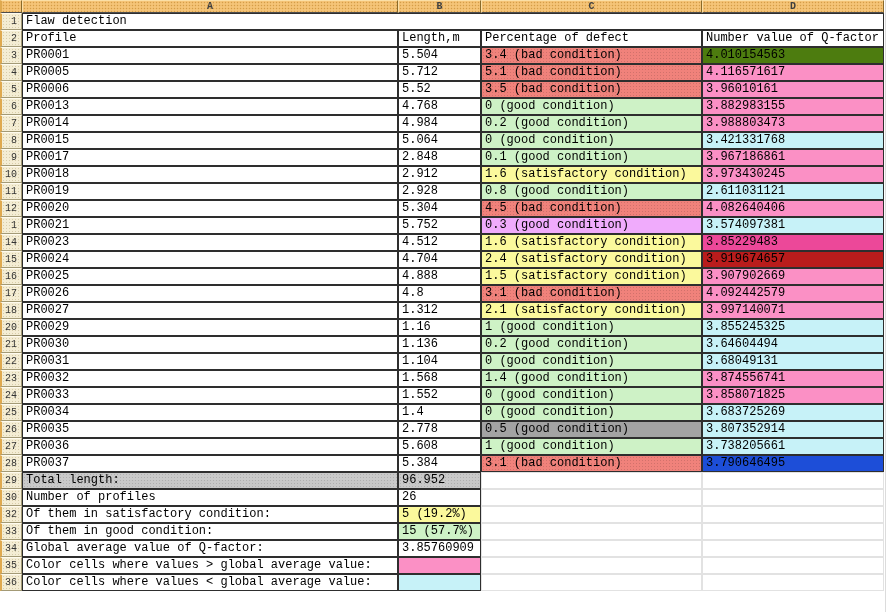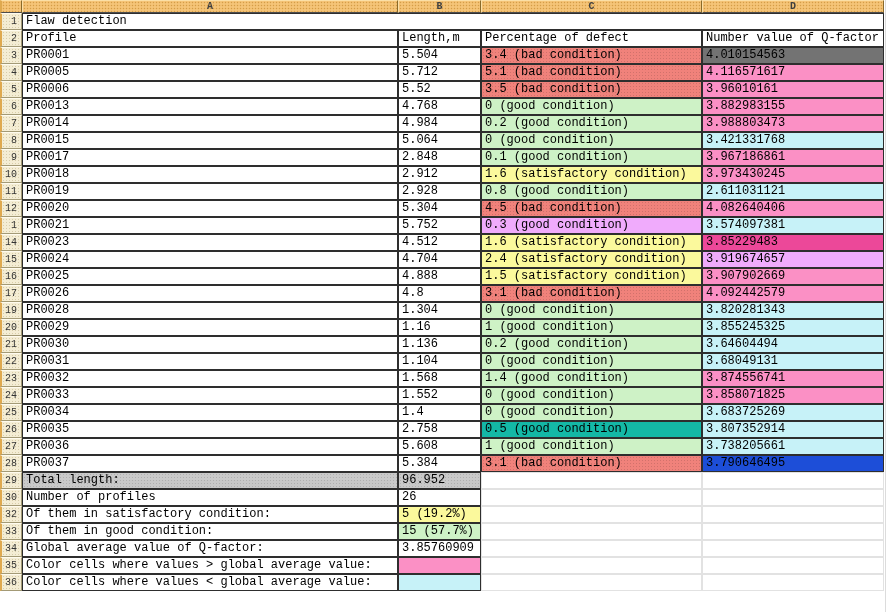--- a/index.html
+++ b/index.html
@@ -72,21 +72,21 @@
         <td class="cell">Percentage of defect</td>
         <td class="cell">Number value of Q-factor</td>
       </tr>
     </tbody>
     <tbody id="rows-host">
         <tr class="r">
           <td class="rownum">3</td>
           <td class="cell">PR0001</td>
           <td class="cell">5.504</td>
           <td class="cell dots" style="background-color:#F0827B">3.4 (bad condition)</td>
-          <td class="cell" style="background-color:#737373">4.010154563</td>
+          <td class="cell" style="background-color:#4d7c0f">4.010154563</td>
         </tr>
         <tr class="r">
           <td class="rownum">4</td>
           <td class="cell">PR0005</td>
           <td class="cell">5.712</td>
           <td class="cell dots" style="background-color:#F0827B">5.1 (bad condition)</td>
           <td class="cell" style="background-color:#FB90C5">4.116571617</td>
         </tr>
         <tr class="r">
           <td class="rownum">5</td>
@@ -156,42 +156,42 @@
           <td class="cell">PR0023</td>
           <td class="cell">4.512</td>
           <td class="cell" style="background-color:#FBF99C">1.6 (satisfactory condition)</td>
           <td class="cell" style="background-color:#ec4899">3.85229483</td>
         </tr>
         <tr class="r">
           <td class="rownum">15</td>
           <td class="cell">PR0024</td>
           <td class="cell">4.704</td>
           <td class="cell" style="background-color:#FBF99C">2.4 (satisfactory condition)</td>
-          <td class="cell" style="background-color:#f0abfc">3.919674657</td>
+          <td class="cell" style="background-color:#b91c1c">3.919674657</td>
         </tr>
         <tr class="r">
           <td class="rownum">16</td>
           <td class="cell">PR0025</td>
           <td class="cell">4.888</td>
           <td class="cell" style="background-color:#FBF99C">1.5 (satisfactory condition)</td>
           <td class="cell" style="background-color:#FB90C5">3.907902669</td>
         </tr>
         <tr class="r">
           <td class="rownum">17</td>
           <td class="cell">PR0026</td>
           <td class="cell">4.8</td>
           <td class="cell dots" style="background-color:#F0827B">3.1 (bad condition)</td>
           <td class="cell" style="background-color:#FB90C5">4.092442579</td>
         </tr>
         <tr class="r">
-          <td class="rownum">19</td>
-          <td class="cell">PR0028</td>
-          <td class="cell">1.304</td>
-          <td class="cell" style="background-color:#CEF2C6">0 (good condition)</td>
-          <td class="cell" style="background-color:#C7F2F8">3.820281343</td>
+          <td class="rownum">18</td>
+          <td class="cell">PR0027</td>
+          <td class="cell">1.312</td>
+          <td class="cell" style="background-color:#FBF99C">2.1 (satisfactory condition)</td>
+          <td class="cell" style="background-color:#FB90C5">3.997140071</td>
         </tr>
         <tr class="r">
           <td class="rownum">20</td>
           <td class="cell">PR0029</td>
           <td class="cell">1.16</td>
           <td class="cell" style="background-color:#CEF2C6">1 (good condition)</td>
           <td class="cell" style="background-color:#C7F2F8">3.855245325</td>
         </tr>
         <tr class="r">
           <td class="rownum">21</td>
@@ -224,22 +224,22 @@
         <tr class="r">
           <td class="rownum">25</td>
           <td class="cell">PR0034</td>
           <td class="cell">1.4</td>
           <td class="cell" style="background-color:#CEF2C6">0 (good condition)</td>
           <td class="cell" style="background-color:#C7F2F8">3.683725269</td>
         </tr>
         <tr class="r">
           <td class="rownum">26</td>
           <td class="cell">PR0035</td>
-          <td class="cell">2.758</td>
-          <td class="cell" style="background-color:#14b8a6">0.5 (good condition)</td>
+          <td class="cell">2.778</td>
+          <td class="cell" style="background-color:#a3a3a3">0.5 (good condition)</td>
           <td class="cell" style="background-color:#C7F2F8">3.807352914</td>
         </tr>
         <tr class="r">
           <td class="rownum">27</td>
           <td class="cell">PR0036</td>
           <td class="cell">5.608</td>
           <td class="cell" style="background-color:#CEF2C6">1 (good condition)</td>
           <td class="cell" style="background-color:#C7F2F8">3.738205661</td>
         </tr>
         <tr class="r">

